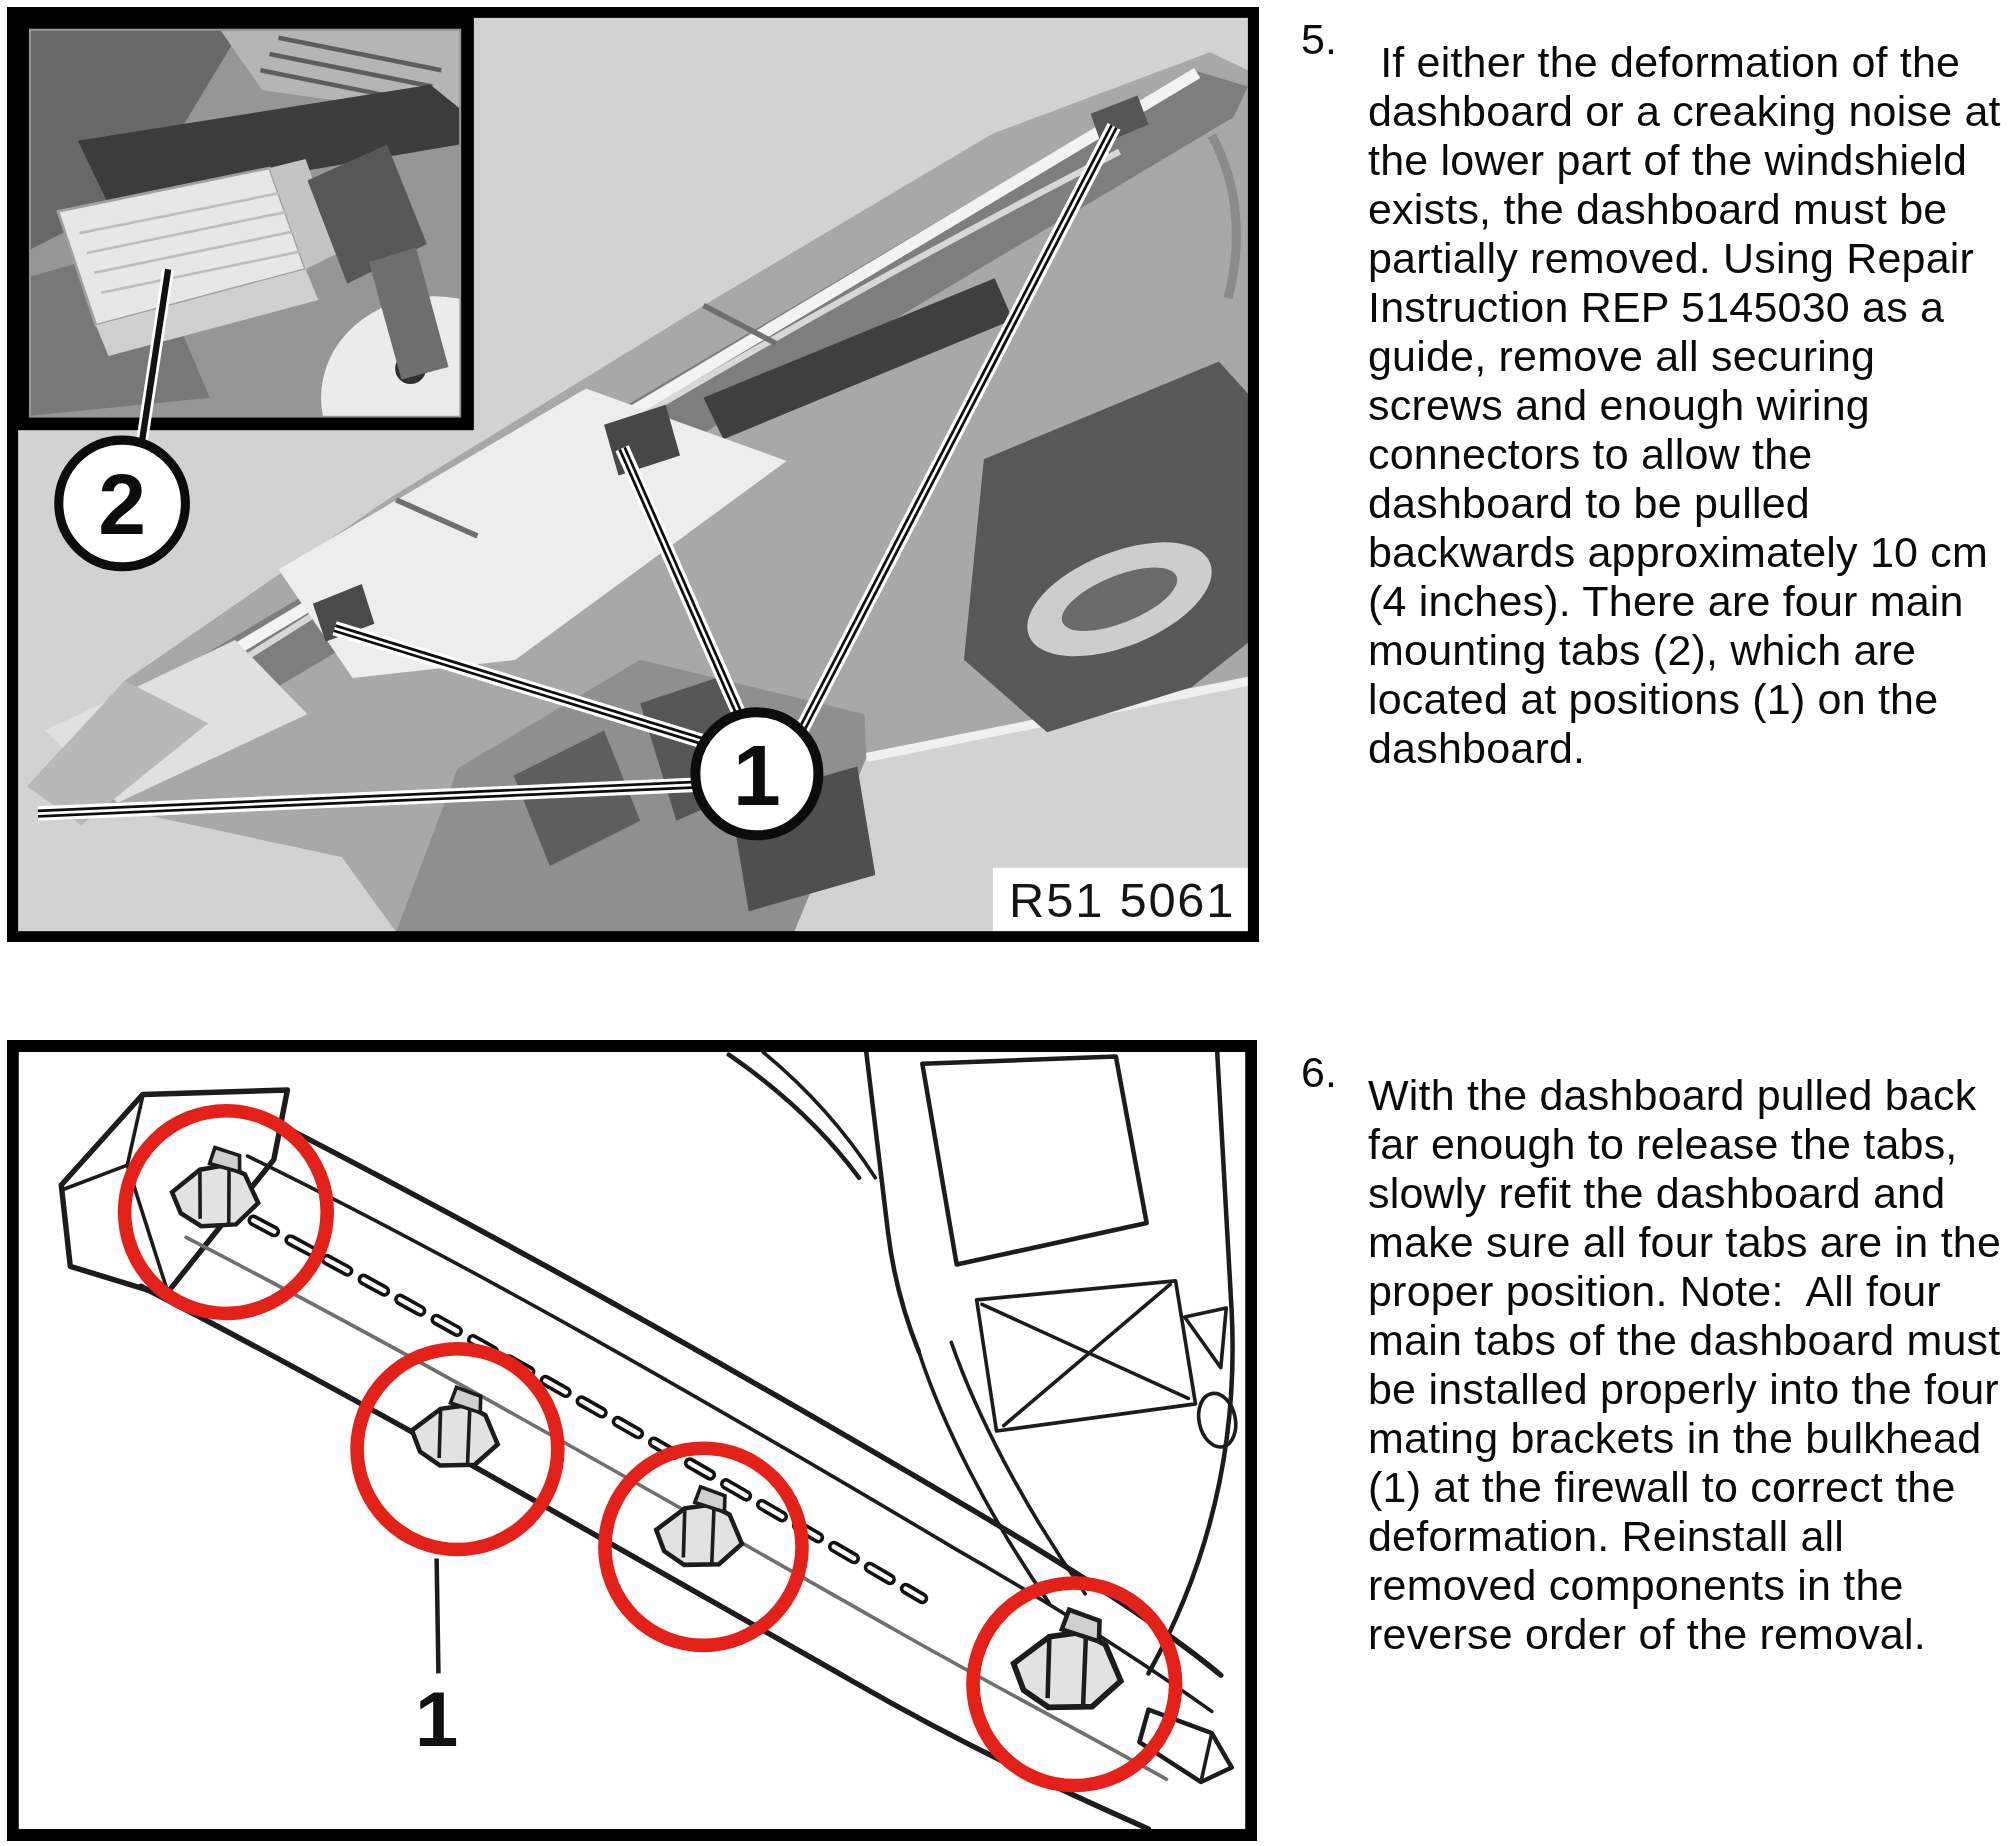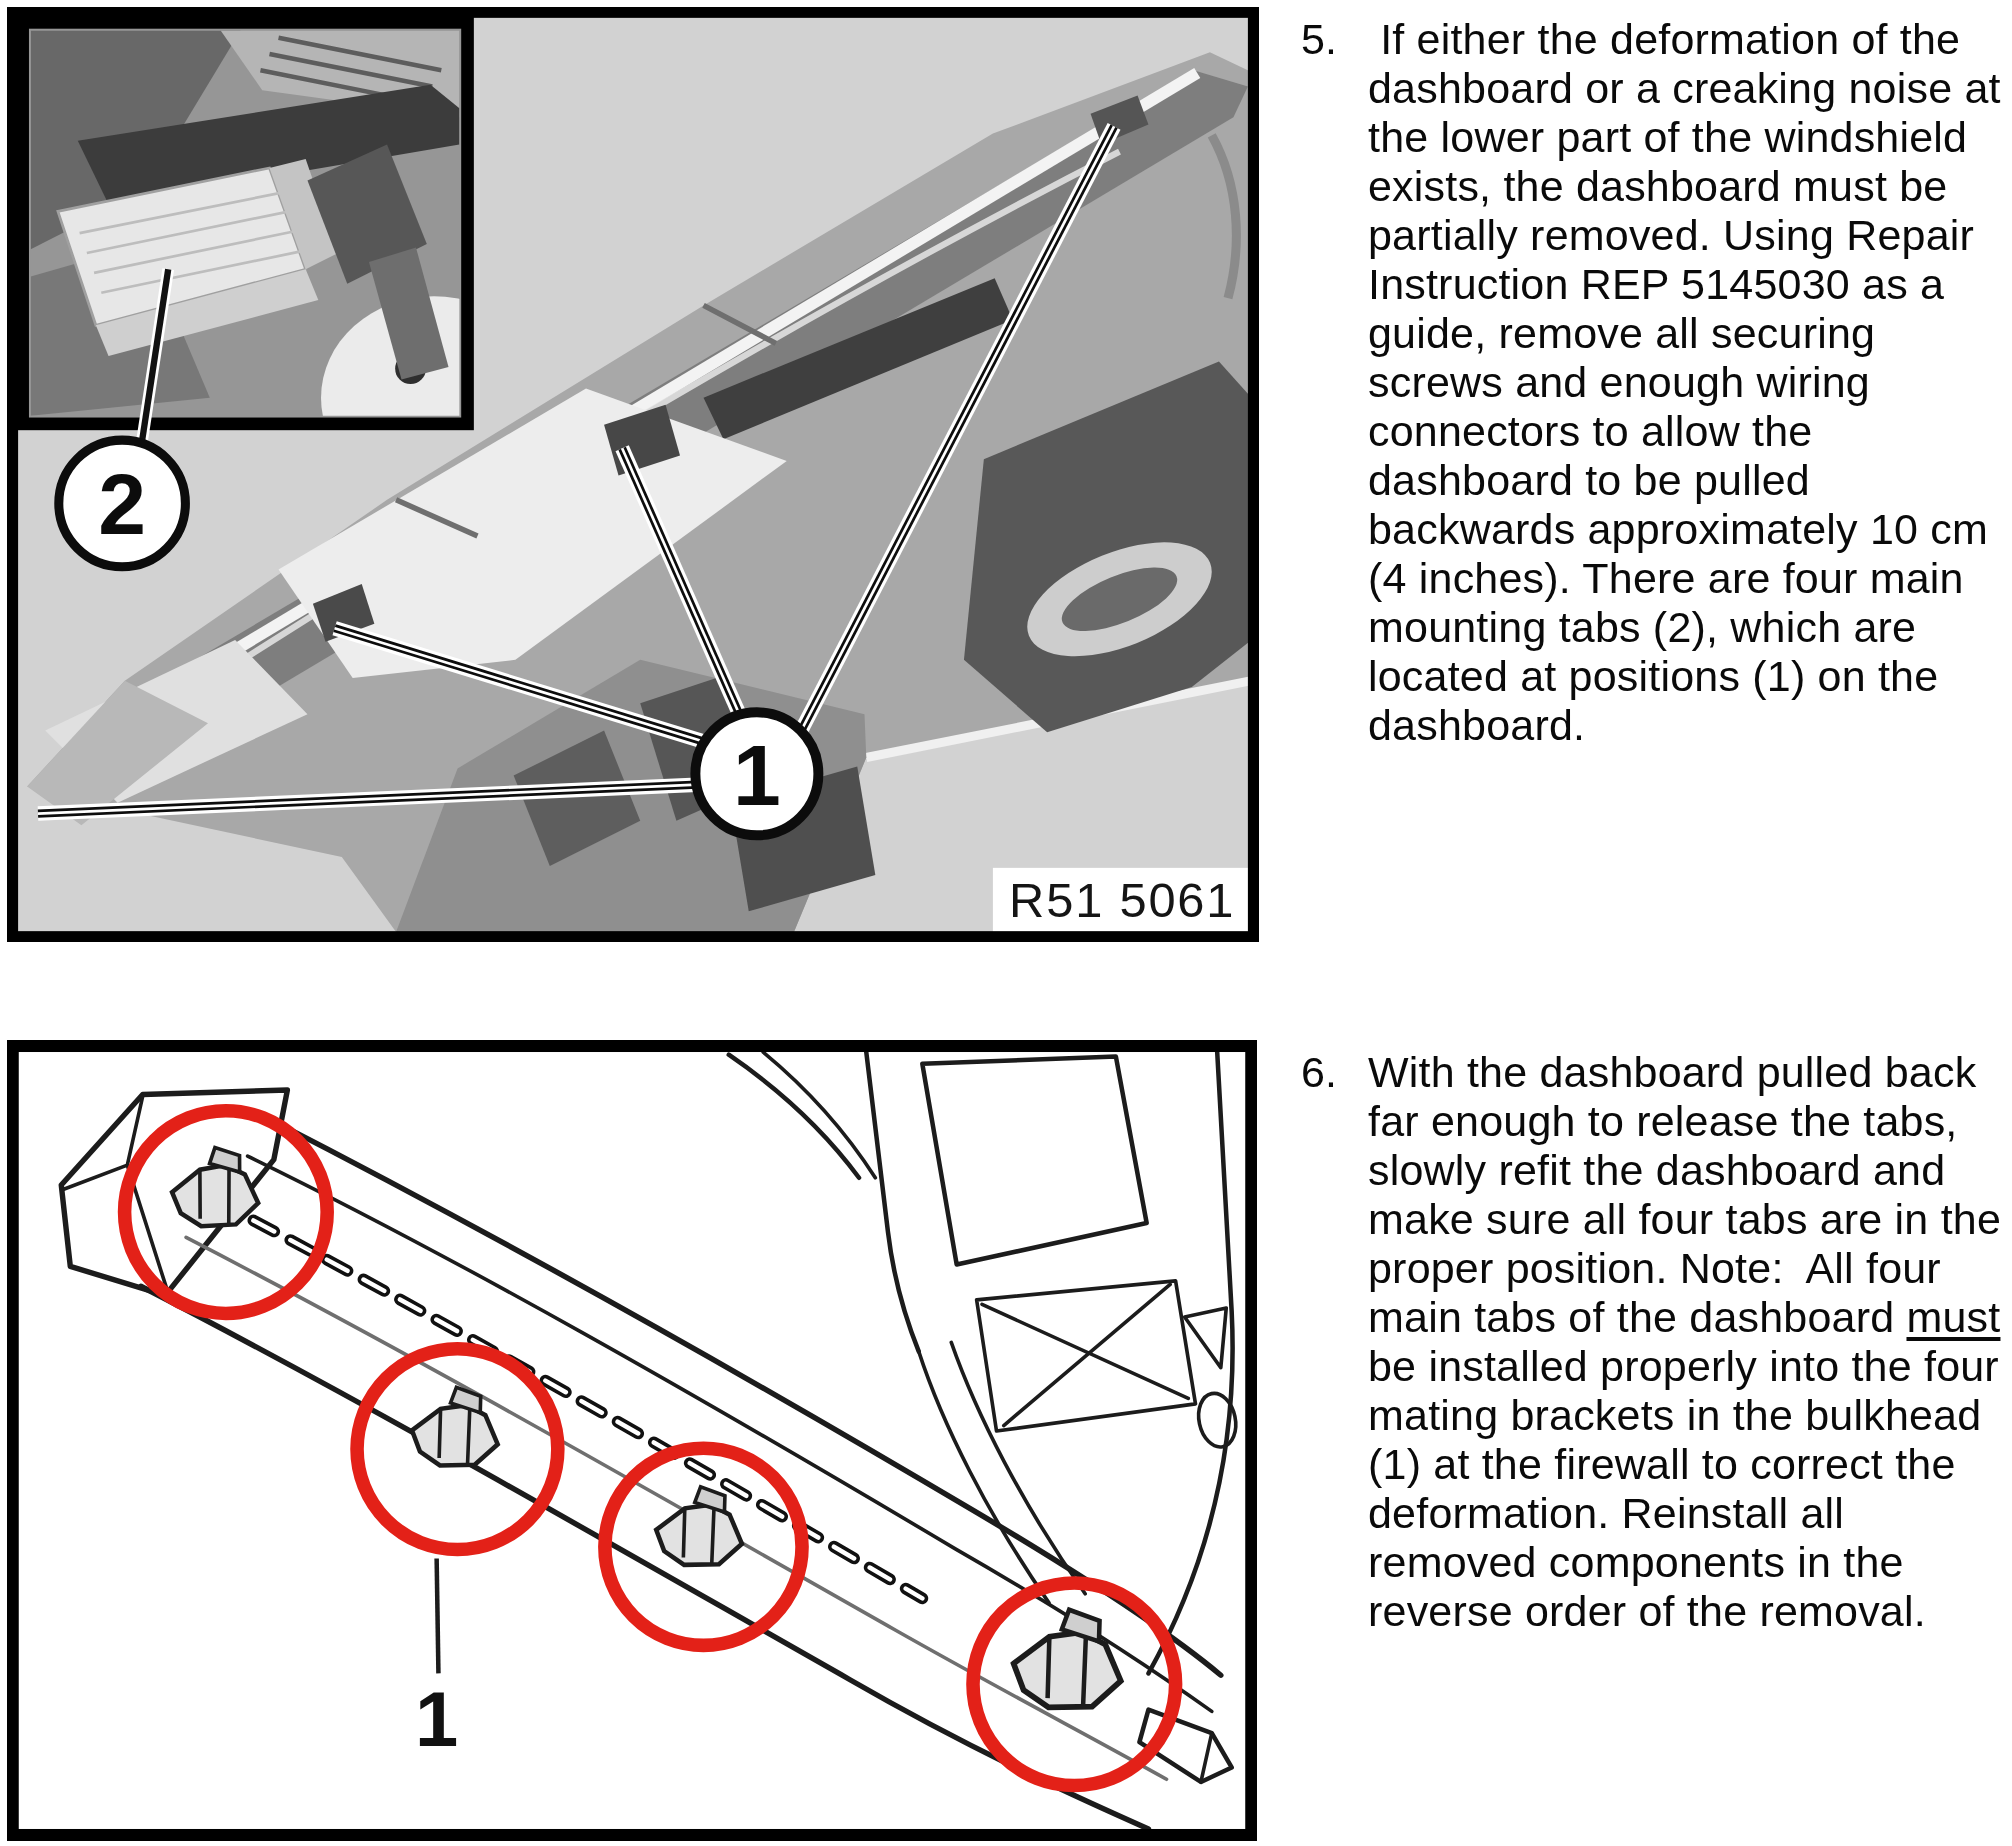--- a/index.html
+++ b/index.html
@@ -18,25 +18,24 @@
     left:1301px;
     width:706px;
     display:flex;
     align-items:flex-start;
     color:#0a0a0a;
     font-size:43px;
     line-height:49px;
     letter-spacing:0.2px;
   }
   .step-num{width:67px;flex:0 0 67px;}
-  .step-body{flex:1;white-space:pre-wrap;}
+  .step-body{flex:1;white-space:pre-wrap;margin-top:23px;}
   .step-5{top:14.5px;}
   .step-6{top:1048px;}
   .u{
-    text-decoration:underline;
     text-decoration-thickness:3.6px;
     text-underline-offset:5.4px;
   }
 </style>
 </head>
 <body>
 
 <div class="page">
 
   <div class="figure" style="left:7.2px;top:7.2px;">

